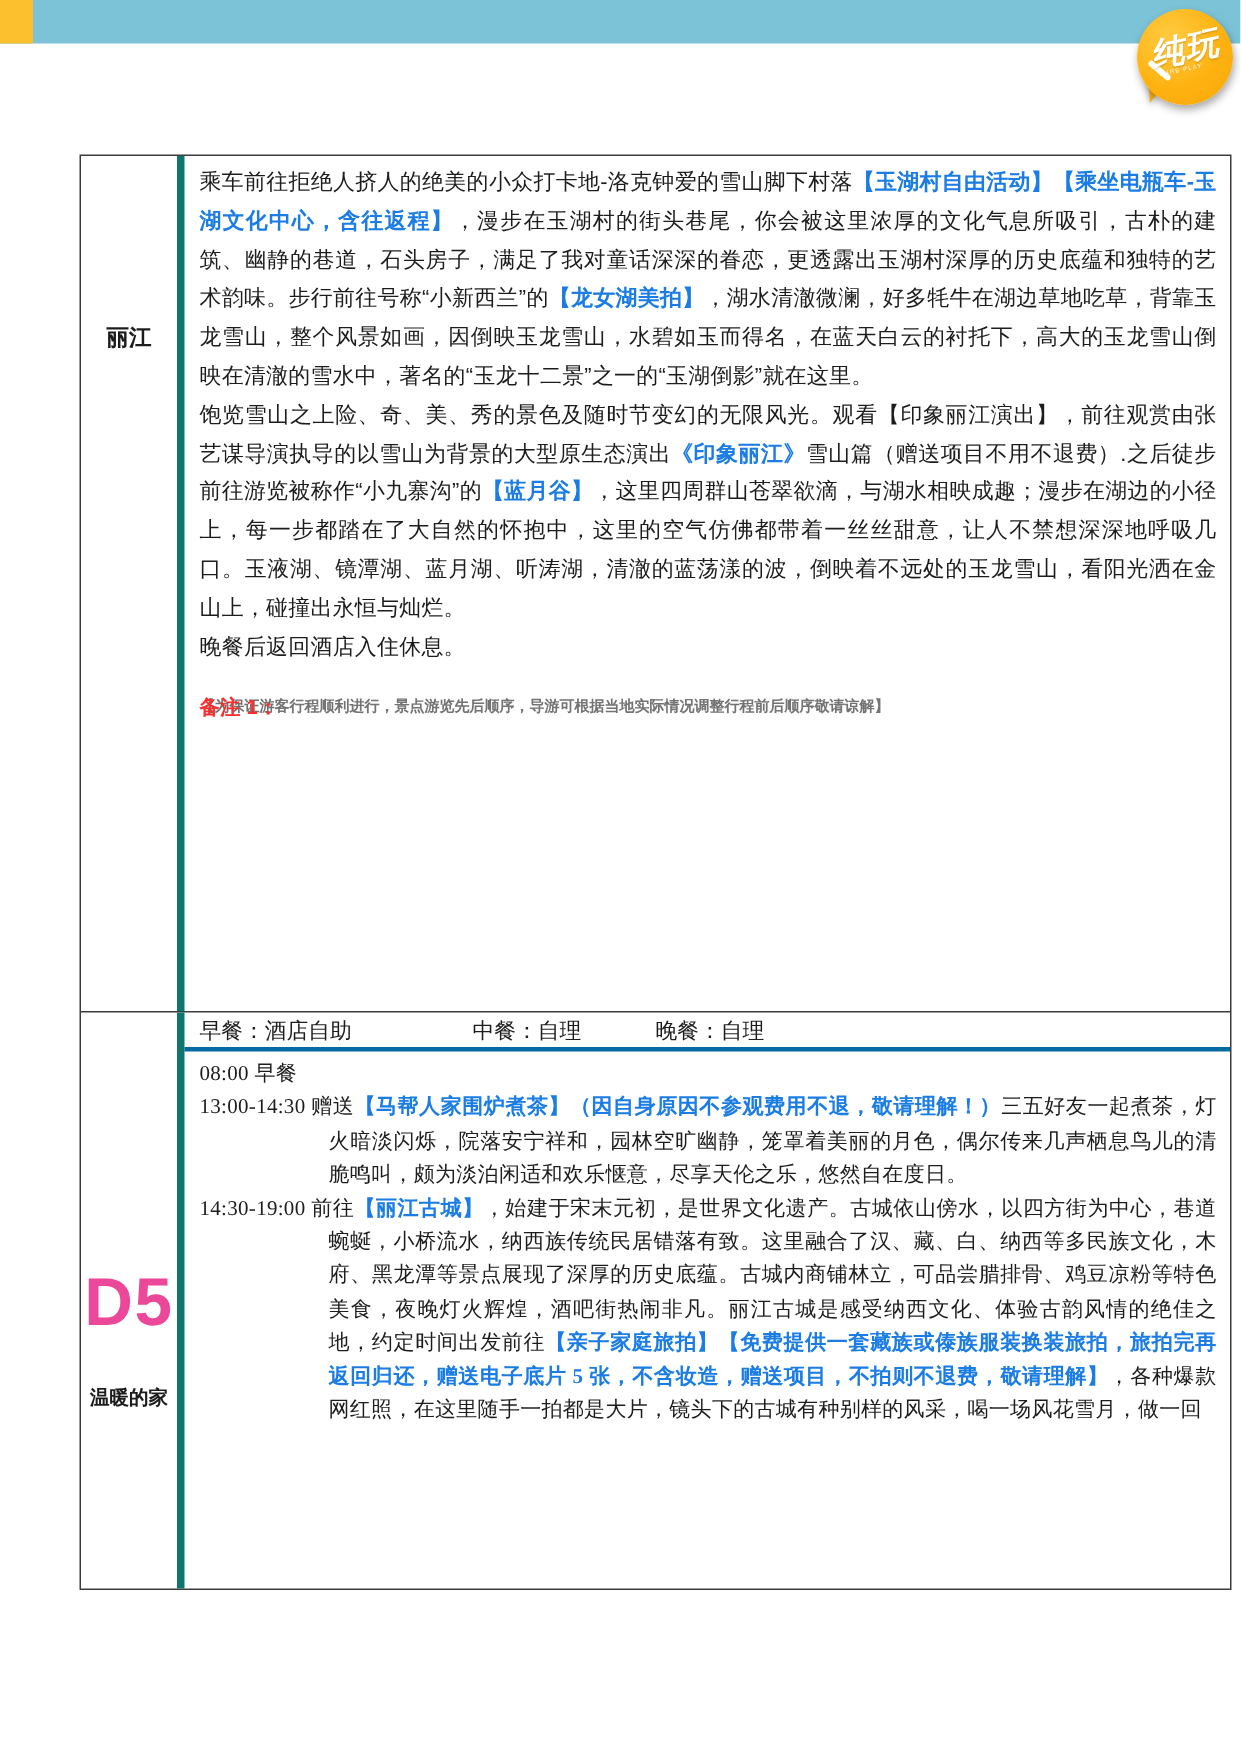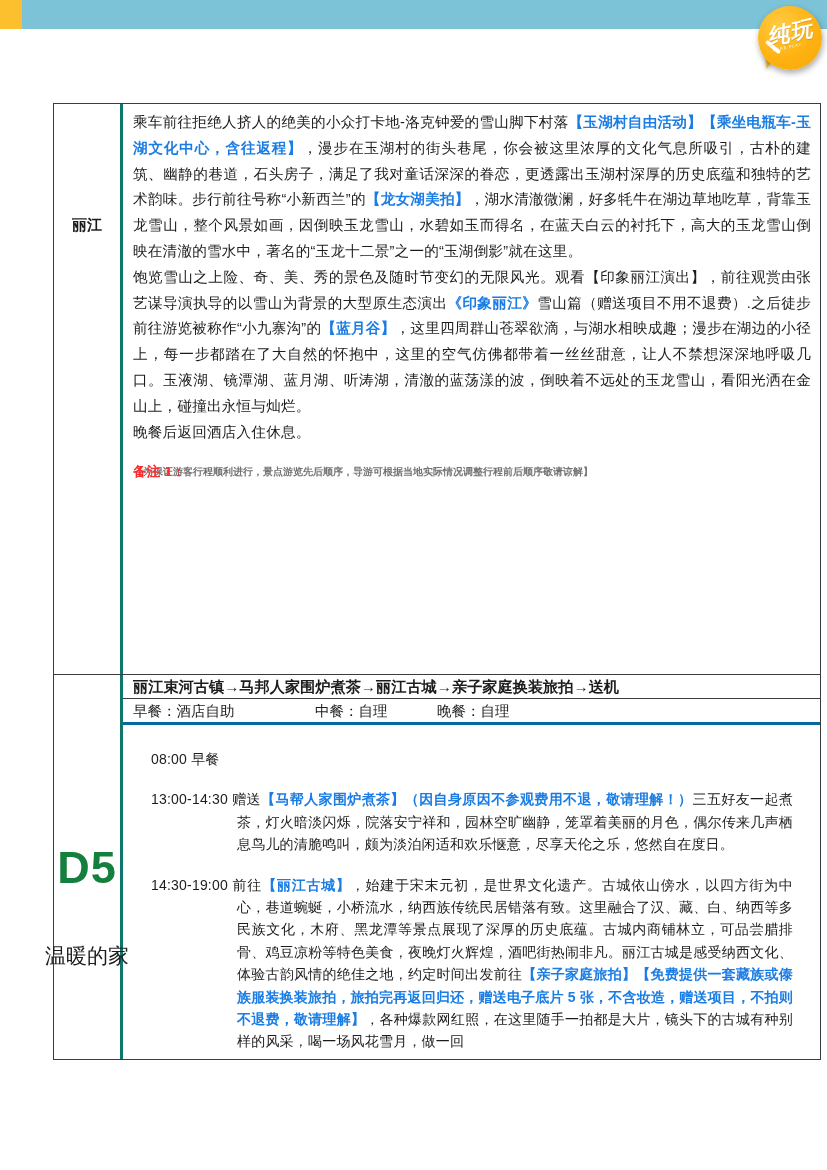--- a/index.html
+++ b/index.html
@@ -32,48 +32,48 @@
     position:absolute;left:13px;top:40px;color:#fff;font-size:5px;letter-spacing:1px;
     transform:rotate(-12deg) scale(.8);opacity:.9;white-space:nowrap;
   }
   
   .itable{
     position:absolute;left:53px;top:103px;width:768px;
     border:1.5px solid #3c3c3c;background:#fff;box-sizing:border-box;
   }
   .row{display:flex;}
   .r1{height:570px;border-bottom:1px solid #3c3c3c;}
-  .lcell{width:69px;border-right:3px solid #0f766e;flex:none;box-sizing:border-box;}
+  .lcell{width:69px;border-right:5px solid #0f766e;flex:none;box-sizing:border-box;}
   .rcell{flex:1;min-width:0;box-sizing:border-box;}
   .loc-cell{padding-top:112px;text-align:center;font-weight:bold;font-size:15px;}
   
   .body-text{padding:6px 9px 0 10px;overflow:hidden;height:100%;}
   .para{margin:0;font-size:14.6px;line-height:25.8px;text-align:justify;letter-spacing:.2px;}
   .hl{color:#1b7de4;font-weight:bold;}
   .note{position:relative;padding-left:47px;font-size:13.5px;line-height:25.8px;
         color:#fa2e2e;text-align:justify;letter-spacing:.2px;font-weight:bold;}
   .note-label{position:absolute;left:0;top:0;white-space:nowrap;}
   .note1{margin-top:14px;}
   .note2{margin-top:6px;}
   .notice{margin-top:2px;color:#737373;font-weight:bold;font-size:10px;line-height:26px;}
   
   .r2group{height:384px;}
   .daycell{display:flex;flex-direction:column;align-items:center;padding-top:170px;}
-  .daynum{font-size:45px;font-weight:800;color:#15803d;line-height:1;letter-spacing:1px;}
-  .dayhome{margin-top:52px;font-weight:normal;font-size:21px;white-space:nowrap;}
+  .daynum{font-size:45px;font-weight:800;color:#ec4899;line-height:1;letter-spacing:1px;}
+  .dayhome{margin-top:33px;font-weight:bold;font-size:13px;white-space:nowrap;}
   .rstack{flex:1;min-width:0;display:flex;flex-direction:column;}
   .route{height:24px;border-bottom:1px solid #3c3c3c;box-sizing:border-box;
          font-weight:bold;font-size:15.2px;padding:2px 8px 0 10px;white-space:nowrap;overflow:hidden;}
   .meals{height:26px;border-bottom:3px solid #0369a1;box-sizing:border-box;
          font-size:14.5px;padding:3px 8px 0 10px;display:flex;}
   .meal0{width:182px;flex:none;}
   .meal1{width:122px;flex:none;}
   .sched-wrap{flex:1;padding:5px 9px 0 10px;overflow:hidden;}
-  .sched{margin:18px;font-size:14px;line-height:22.4px;text-align:justify;
-         padding-left:86px;text-indent:-86px;letter-spacing:.2px;}
+  .sched{margin:0;font-size:14px;line-height:22.4px;text-align:justify;
+         padding-left:86px;text-indent:-86px;letter-spacing:.2px;font-family:Liberation Serif, serif;}
   .stime{white-space:nowrap;}
 </style>
 </head>
 <body>
 
 <div class="topbar">
   <div class="topbar-orange"></div>
 </div>
 
 <div class="logo">
@@ -100,21 +100,20 @@
       <div class="notice">【为保证游客行程顺利进行，景点游览先后顺序，导游可根据当地实际情况调整行程前后顺序敬请谅解】</div>
     </div>
   </div>
 
   <div class="row r2group">
     <div class="lcell daycell">
       <div class="daynum">D5</div>
       <div class="dayhome">温暖的家</div>
     </div>
     <div class="rstack">
-      <div class="route">丽江束河古镇→马邦人家围炉煮茶→丽江古城→亲子家庭换装旅拍→送机</div>
       <div class="meals">
         <span class="meal0">早餐：酒店自助</span>
         <span class="meal1">中餐：自理</span>
         <span>晚餐：自理</span>
       </div>
       <div class="sched-wrap" id="day5-sched">
           <p class="sched"><span class="stime">08:00</span> <span>早餐</span></p>
           <p class="sched"><span class="stime">13:00-14:30</span> <span>赠送</span><span class="hl">【马帮人家围炉煮茶】（因自身原因不参观费用不退，敬请理解！）</span><span>三五好友一起煮茶，灯火暗淡闪烁，院落安宁祥和，园林空旷幽静，笼罩着美丽的月色，偶尔传来几声栖息鸟儿的清脆鸣叫，颇为淡泊闲适和欢乐惬意，尽享天伦之乐，悠然自在度日。</span></p>
           <p class="sched"><span class="stime">14:30-19:00</span> <span>前往</span><span class="hl">【丽江古城】</span><span>，始建于宋末元初，是世界文化遗产。古城依山傍水，以四方街为中心，巷道蜿蜒，小桥流水，纳西族传统民居错落有致。这里融合了汉、藏、白、纳西等多民族文化，木府、黑龙潭等景点展现了深厚的历史底蕴。古城内商铺林立，可品尝腊排骨、鸡豆凉粉等特色美食，夜晚灯火辉煌，酒吧街热闹非凡。丽江古城是感受纳西文化、体验古韵风情的绝佳之地，约定时间出发前往</span><span class="hl">【亲子家庭旅拍】【免费提供一套藏族或傣族服装换装旅拍，旅拍完再返回归还，赠送电子底片 5 张，不含妆造，赠送项目，不拍则不退费，敬请理解】</span><span>，各种爆款网红照，在这里随手一拍都是大片，镜头下的古城有种别样的风采，喝一场风花雪月，做一回</span></p>
         </div>

